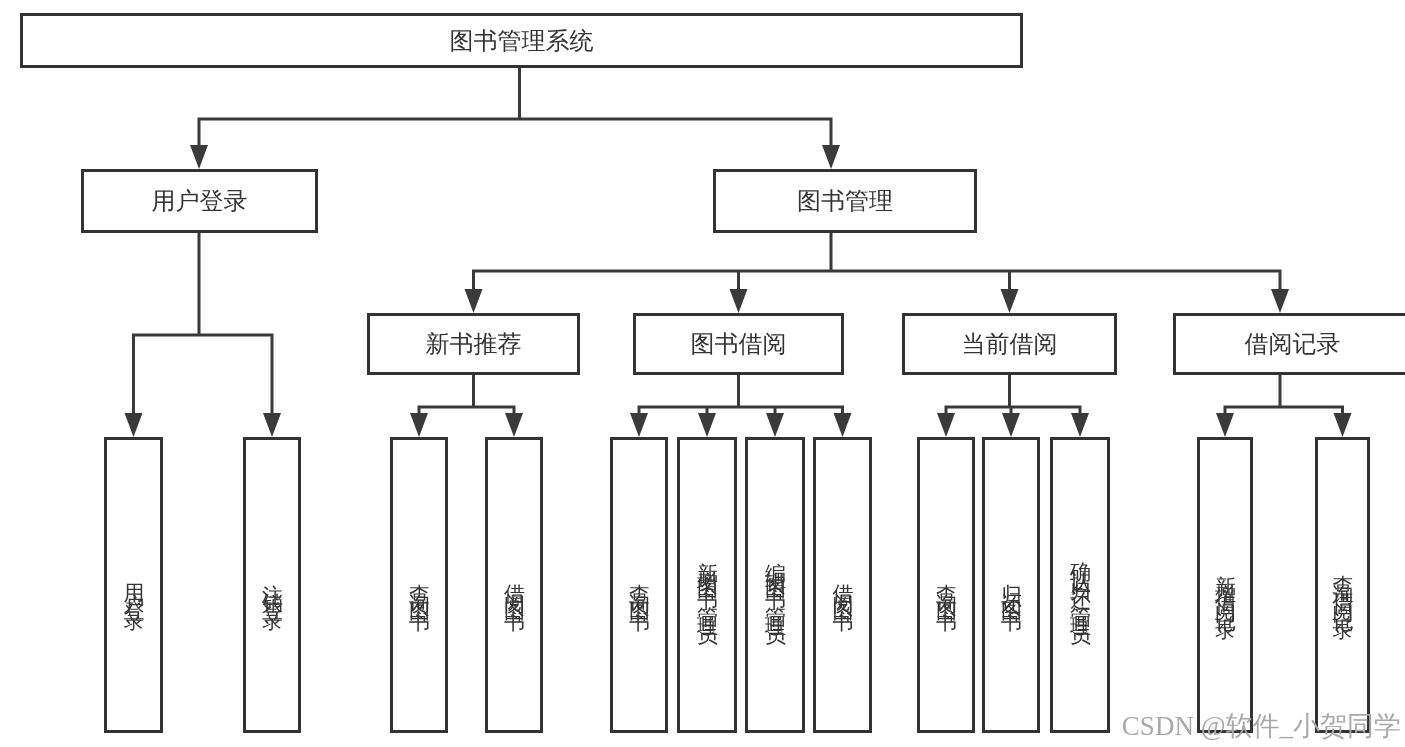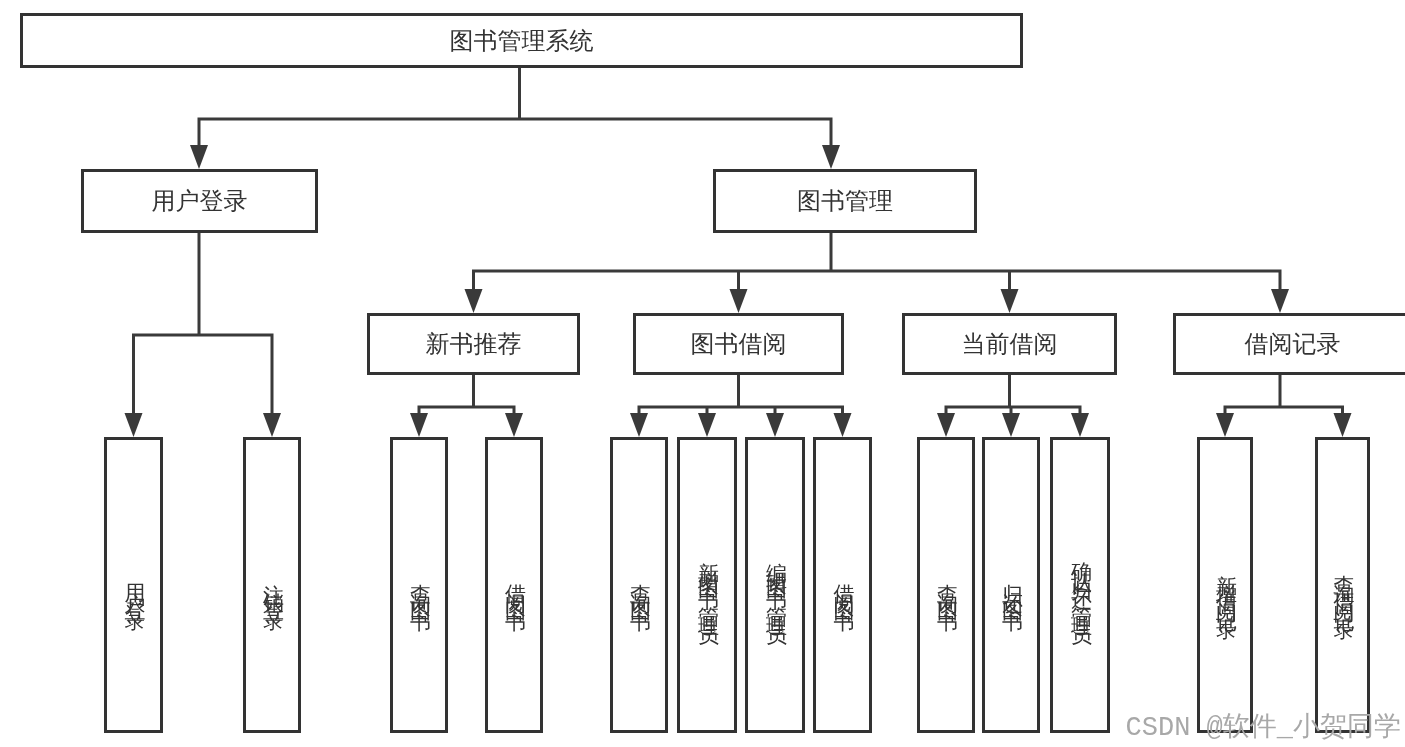--- a/index.html
+++ b/index.html
@@ -5,21 +5,21 @@
   html, body {
     margin: 0;
     padding: 0;
     background: #ffffff;
   }
   .stage {
     position: relative;
     width: 1405px;
     height: 747px;
     background: #ffffff;
-    font-family: Liberation Mono, monospace;
+    font-family: Liberation Serif, serif;
     color: #333333;
     overflow: hidden;
   }
   .wires {
     position: absolute;
     left: 0;
     top: 0;
     width: 1405px;
     height: 747px;
   }

